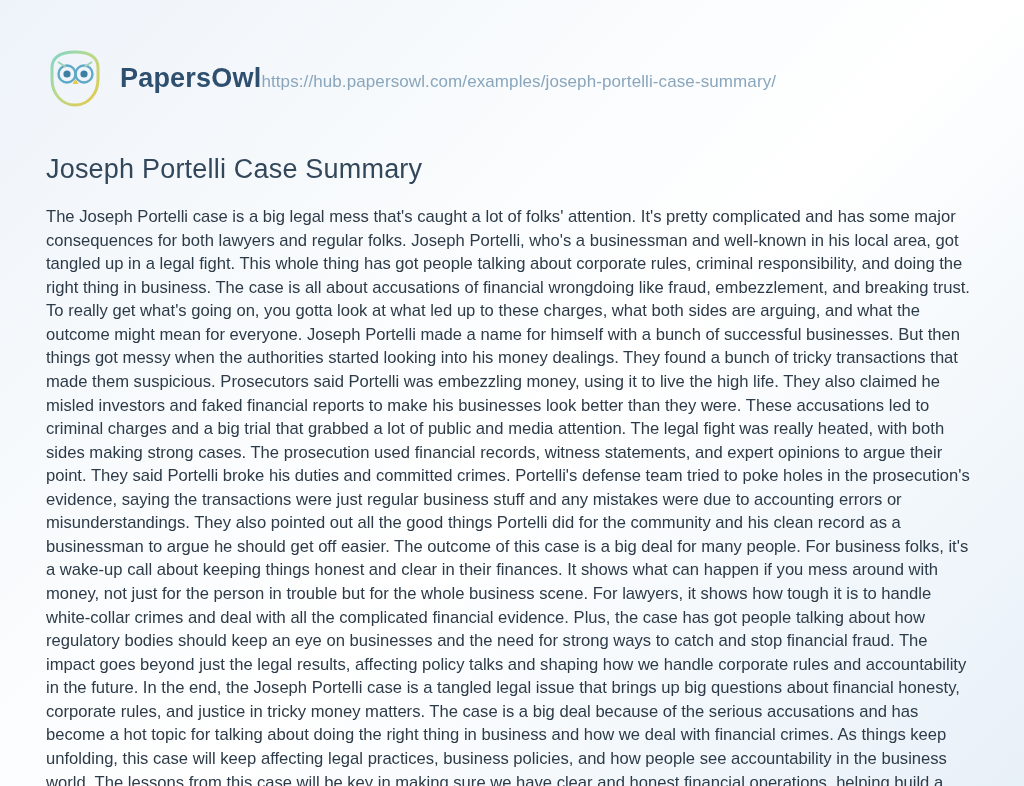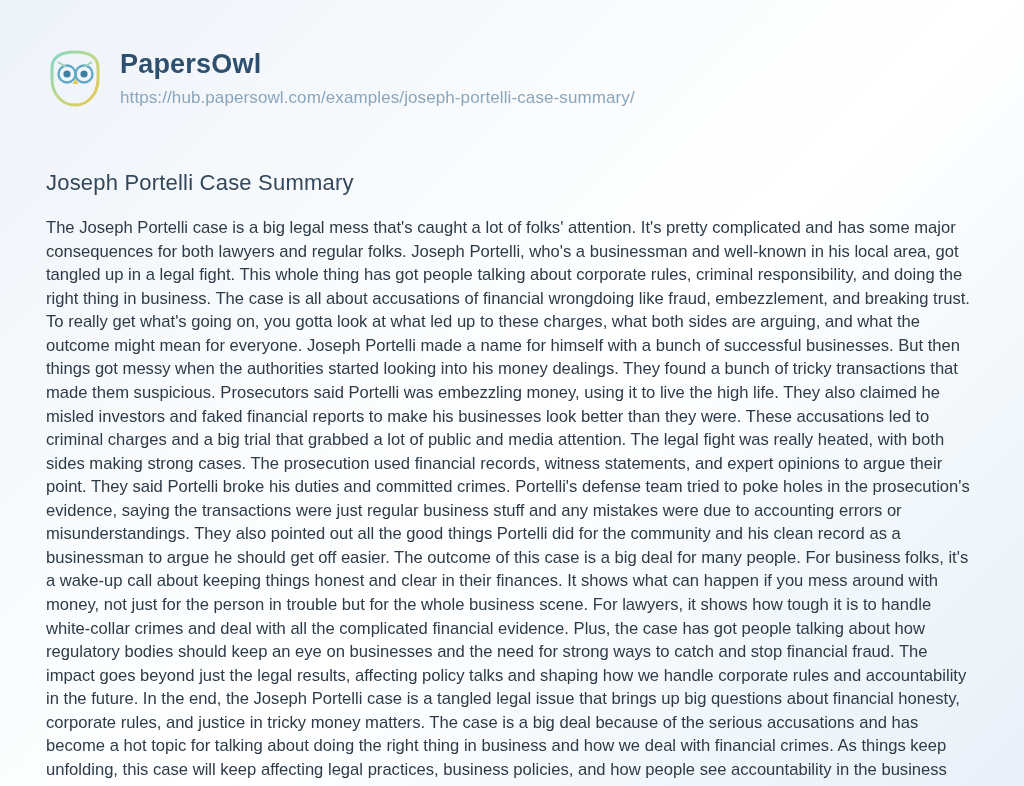--- a/index.html
+++ b/index.html
@@ -29,21 +29,21 @@
     height: 62px;
     flex: 0 0 62px;
     position: relative;
   }
   .logo-mark svg {
     display: block;
   }
   .brand-block {
     margin-left: 14px;
     display: flex;
-    flex-direction: column;
+    flex-direction: row;
     justify-content: center;
   }
   .brand-name {
     font-family: "Liberation Sans", sans-serif;
     font-size: 27px;
     font-weight: bold;
     color: #2f4f6f;
     letter-spacing: 0.2px;
     line-height: 1.1;
   }
@@ -54,23 +54,23 @@
     margin-top: 8px;
     line-height: 1.2;
     letter-spacing: 0.1px;
   }
   .content {
     padding: 26px 44px 0 44px;
   }
   .doc-title {
     font-family: "Liberation Sans", sans-serif;
     font-weight: normal;
-    font-size: 22px;
+    font-size: 27px;
     color: #33475b;
-    margin: 34px 0 20px 2px;
+    margin: 18px 0 20px 2px;
     letter-spacing: 0.2px;
   }
   .doc-body {
     font-family: Liberation Sans, sans-serif;
     font-size: 16.6px;
     line-height: 1.42;
     color: #2d3b48;
     text-align: left;
     margin: 0 2px;
     max-width: 948px;

